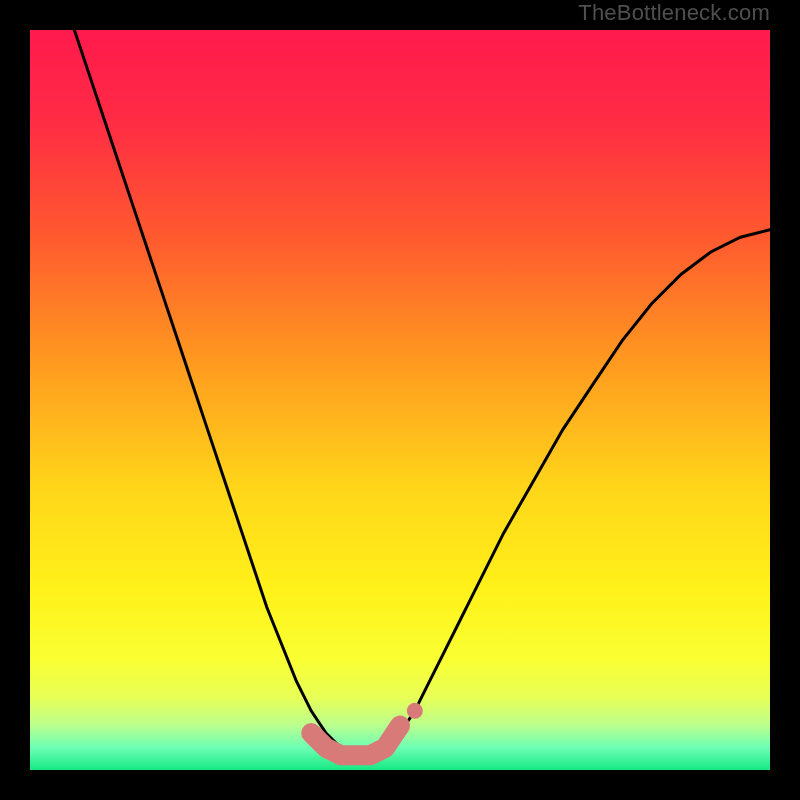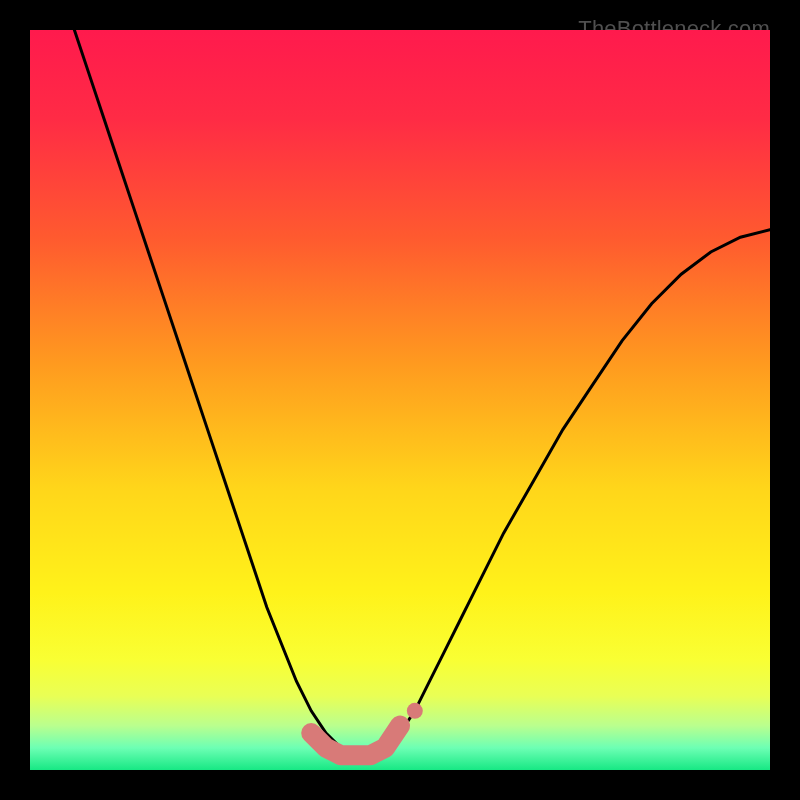--- a/index.html
+++ b/index.html
@@ -21,21 +21,21 @@
   }
   .gradient {
     position: absolute;
     left: 0;
     top: 0;
     width: 100%;
     height: 100%;
   }
   .watermark {
     position: absolute;
-    top: 16px;
+    top: 0;
     right: 30px;
     color: #4f4f4f;
     font-size: 22px;
     font-weight: 500;
     letter-spacing: 0.2px;
     font-family: Arial, Helvetica, sans-serif;
   }
   svg.curve {
     position: absolute;
     left: 0;

